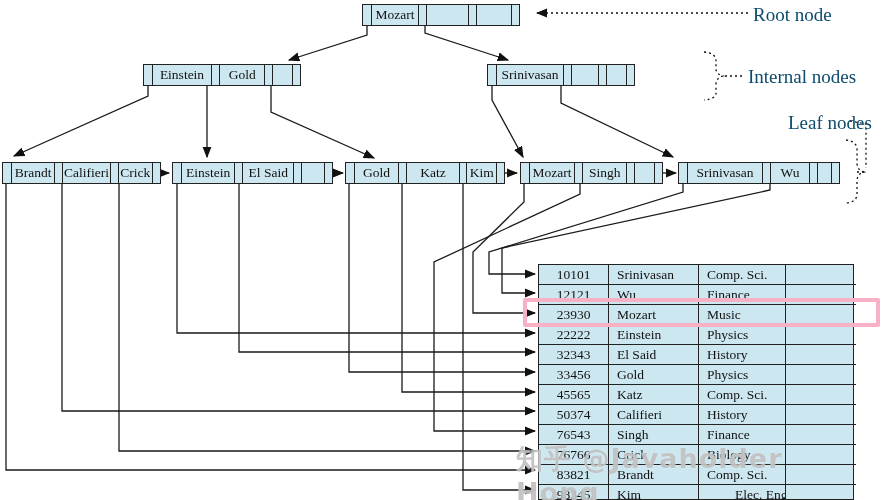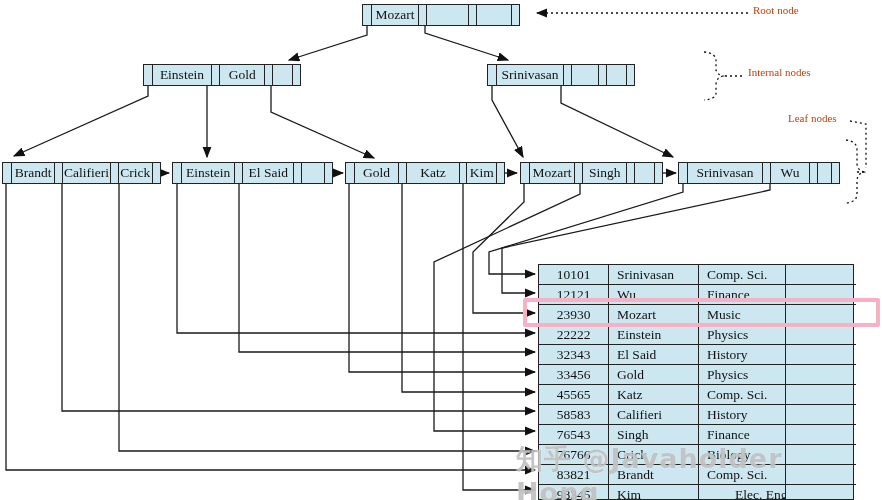--- a/index.html
+++ b/index.html
@@ -7,21 +7,21 @@
          font-family:"Liberation Serif", serif;color:#111;}
   svg.wires{position:absolute;left:0;top:0;width:882px;height:500px;pointer-events:none;}
 
   .bnode{position:absolute;height:22px;display:flex;box-sizing:border-box;
          border:1.6px solid #222;background:#cde7f0;}
   .bnode .pc{box-sizing:border-box;border-left:1.2px solid #222;}
   .bnode .pc:first-child{border-left:none;}
   .bnode .kc{box-sizing:border-box;border-left:1.2px solid #222;display:flex;align-items:center;
              justify-content:center;font-size:13.5px;white-space:nowrap;overflow:hidden;}
 
-  .anno{position:absolute;font-size:11px;color:#c2410c;white-space:nowrap;}
+  .anno{position:absolute;font-size:19px;color:#0c4a6e;white-space:nowrap;}
 
   #rec-table{position:absolute;left:538px;top:264px;width:316px;height:236px;
              display:grid;grid-template-columns:70px 90px 87px 70px;
              grid-auto-rows:1fr;box-sizing:border-box;border:1.4px solid #222;
              background:#cde7f0;font-size:13.5px;}
   #rec-table .cell{box-sizing:border-box;border-right:1.2px solid #222;border-bottom:1.2px solid #222;
              display:flex;align-items:center;overflow:hidden;white-space:nowrap;}
   #rec-table .cell.c0,#rec-table .cell.c3{justify-content:center;}
   #rec-table .cell.c1,#rec-table .cell.c2{padding-left:8px;}
   #rec-table .cell.c3{border-right:none;margin-top:19px;}
@@ -184,21 +184,21 @@
       <div class="cell c2">History</div>
       <div class="cell c3">80000</div>
       <div class="cell c0">33456</div>
       <div class="cell c1">Gold</div>
       <div class="cell c2">Physics</div>
       <div class="cell c3">97000</div>
       <div class="cell c0">45565</div>
       <div class="cell c1">Katz</div>
       <div class="cell c2">Comp. Sci.</div>
       <div class="cell c3">51000</div>
-      <div class="cell c0">58583</div>
+      <div class="cell c0">50374</div>
       <div class="cell c1">Califieri</div>
       <div class="cell c2">History</div>
       <div class="cell c3">40000</div>
       <div class="cell c0">76543</div>
       <div class="cell c1">Singh</div>
       <div class="cell c2">Finance</div>
       <div class="cell c3">80000</div>
       <div class="cell c0">76766</div>
       <div class="cell c1">Crick</div>
       <div class="cell c2">Biology</div>

